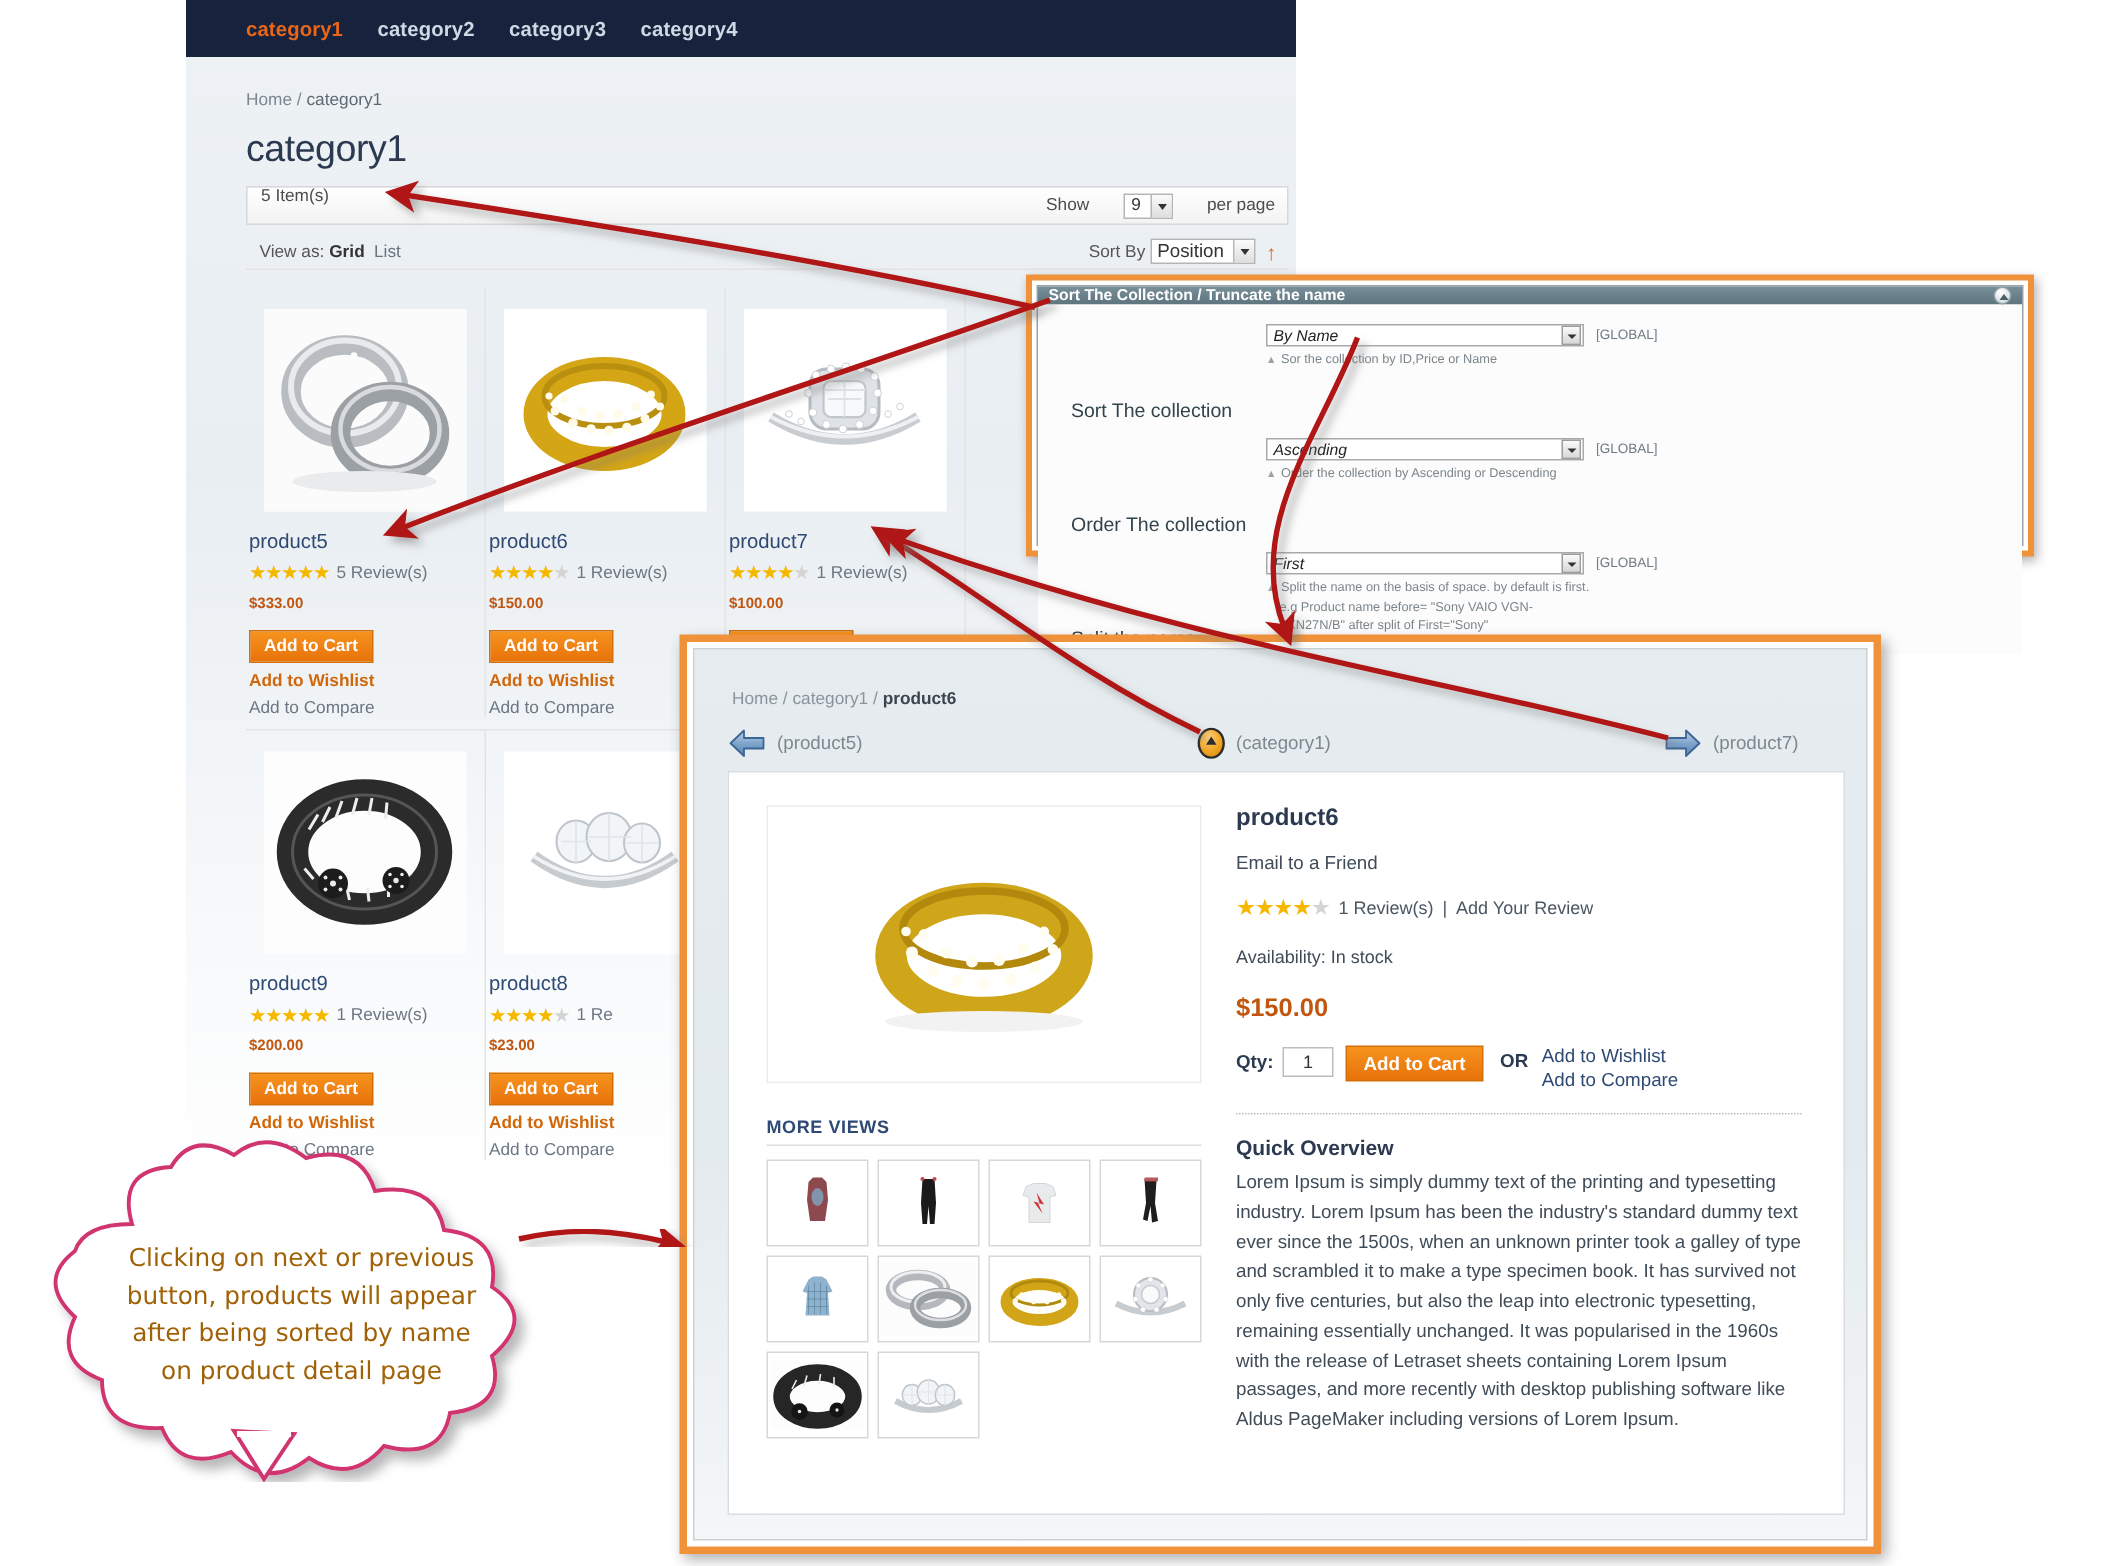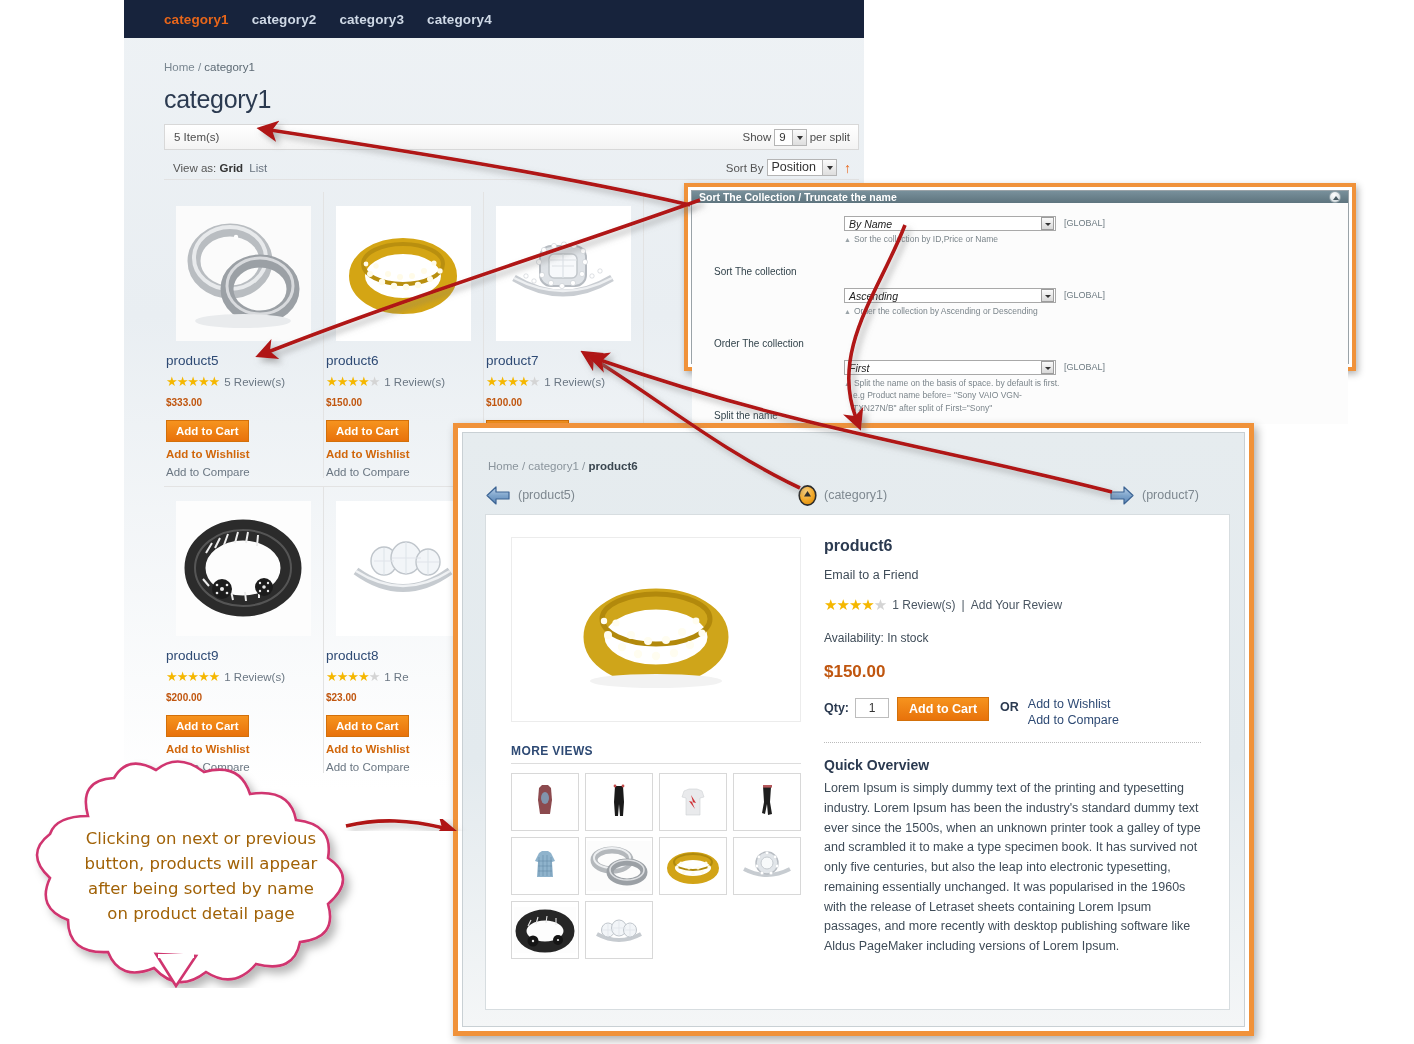--- a/index.html
+++ b/index.html
@@ -31,21 +31,21 @@
   .breadcrumb { font-size:11.5px; color:#7a8791; padding:23px 0 0 40px; }
   .breadcrumb .cur { color:#5d6a74; }
   .page-title {
     font-size:25px; color:#2b3a50; padding:12px 0 10px 40px; font-weight:normal;
     letter-spacing:-.3px;
   }
 
   .toolbar-row {
     margin:0 5px 0 40px; height:26px; border:1px solid #d8d8d8;
     background:linear-gradient(180deg,#ffffff,#f3f3f3);
-    display:flex; align-items:center; justify-content:space-between;
+    display:flex; justify-content:space-between;
     padding:0 8px 0 9px; font-size:11.5px; color:#4c4c4c;
   }
   .toolbar-row2 {
     margin:6px 5px 12px 40px; height:24px; border-bottom:1px solid #e2e2e2;
     display:flex; align-items:center; justify-content:space-between;
     padding:0 8px 0 9px; font-size:11.5px; color:#555;
   }
   .vlabel { color:#555; }
   .vgrid { font-weight:bold; color:#333; }
   .vlist { color:#6a7480; margin-left:3px; }
@@ -114,21 +114,21 @@
     background:radial-gradient(circle at 40% 30%,#ffffff,#c8d2d6);
     border:1px solid #8fa0a8; position:relative;
   }
   .adm-collapse:after {
     content:""; position:absolute; left:3px; top:4px;
     border-left:3px solid transparent; border-right:3px solid transparent;
     border-bottom:4px solid #4a5c64;
   }
   .adm-body { padding:13px 0 0 22px; background:#fcfcfc; flex:1; }
   .adm-row { display:flex; margin-bottom:3px; }
-  .adm-label { width:130px; font-size:10px; color:#32434b; padding-top:2px;margin-top:48px; }
+  .adm-label { width:130px; font-size:13px; color:#32434b; padding-top:2px;margin-top:48px; }
   .adm-ctrl { width:auto; }
   .adm-select {
     width:212px; height:15px; border:1px solid #a9a9a9; background:#fff;
     display:flex; align-items:center; justify-content:space-between;
     font-size:10.5px; color:#222; padding:0 0 0 4px;font-style:italic;
   }
   .adm-select .ar {
     width:13px; height:13px; margin-right:1px;
     background:linear-gradient(180deg,#fafafa,#d8d8d8);
     border:1px solid #9c9c9c; position:relative;
@@ -243,27 +243,27 @@
     <div class="breadcrumb">
       <span>Home</span>
       <span>/</span>
       <span class="cur">category1</span>
     </div>
 
     <div class="page-title">category1</div>
 
     <div class="toolbar-row">
       <span>5 Item(s)</span>
-      <span style="display:flex;align-items:center;">
+      <span style="display:flex;align-items:center;gap:20px;">
         <span>Show</span>
         <span class="selbox">
           <span class="sv">9</span>
           <span class="sarrow"></span>
         </span>
-        <span>per split</span>
+        <span>per page</span>
       </span>
     </div>
 
     <div class="toolbar-row2">
       <span>
         <span class="vlabel">View as:</span>
         <span class="vgrid">Grid</span>
         <span class="vlist">List</span>
       </span>
       <span style="display:flex;align-items:center;">

